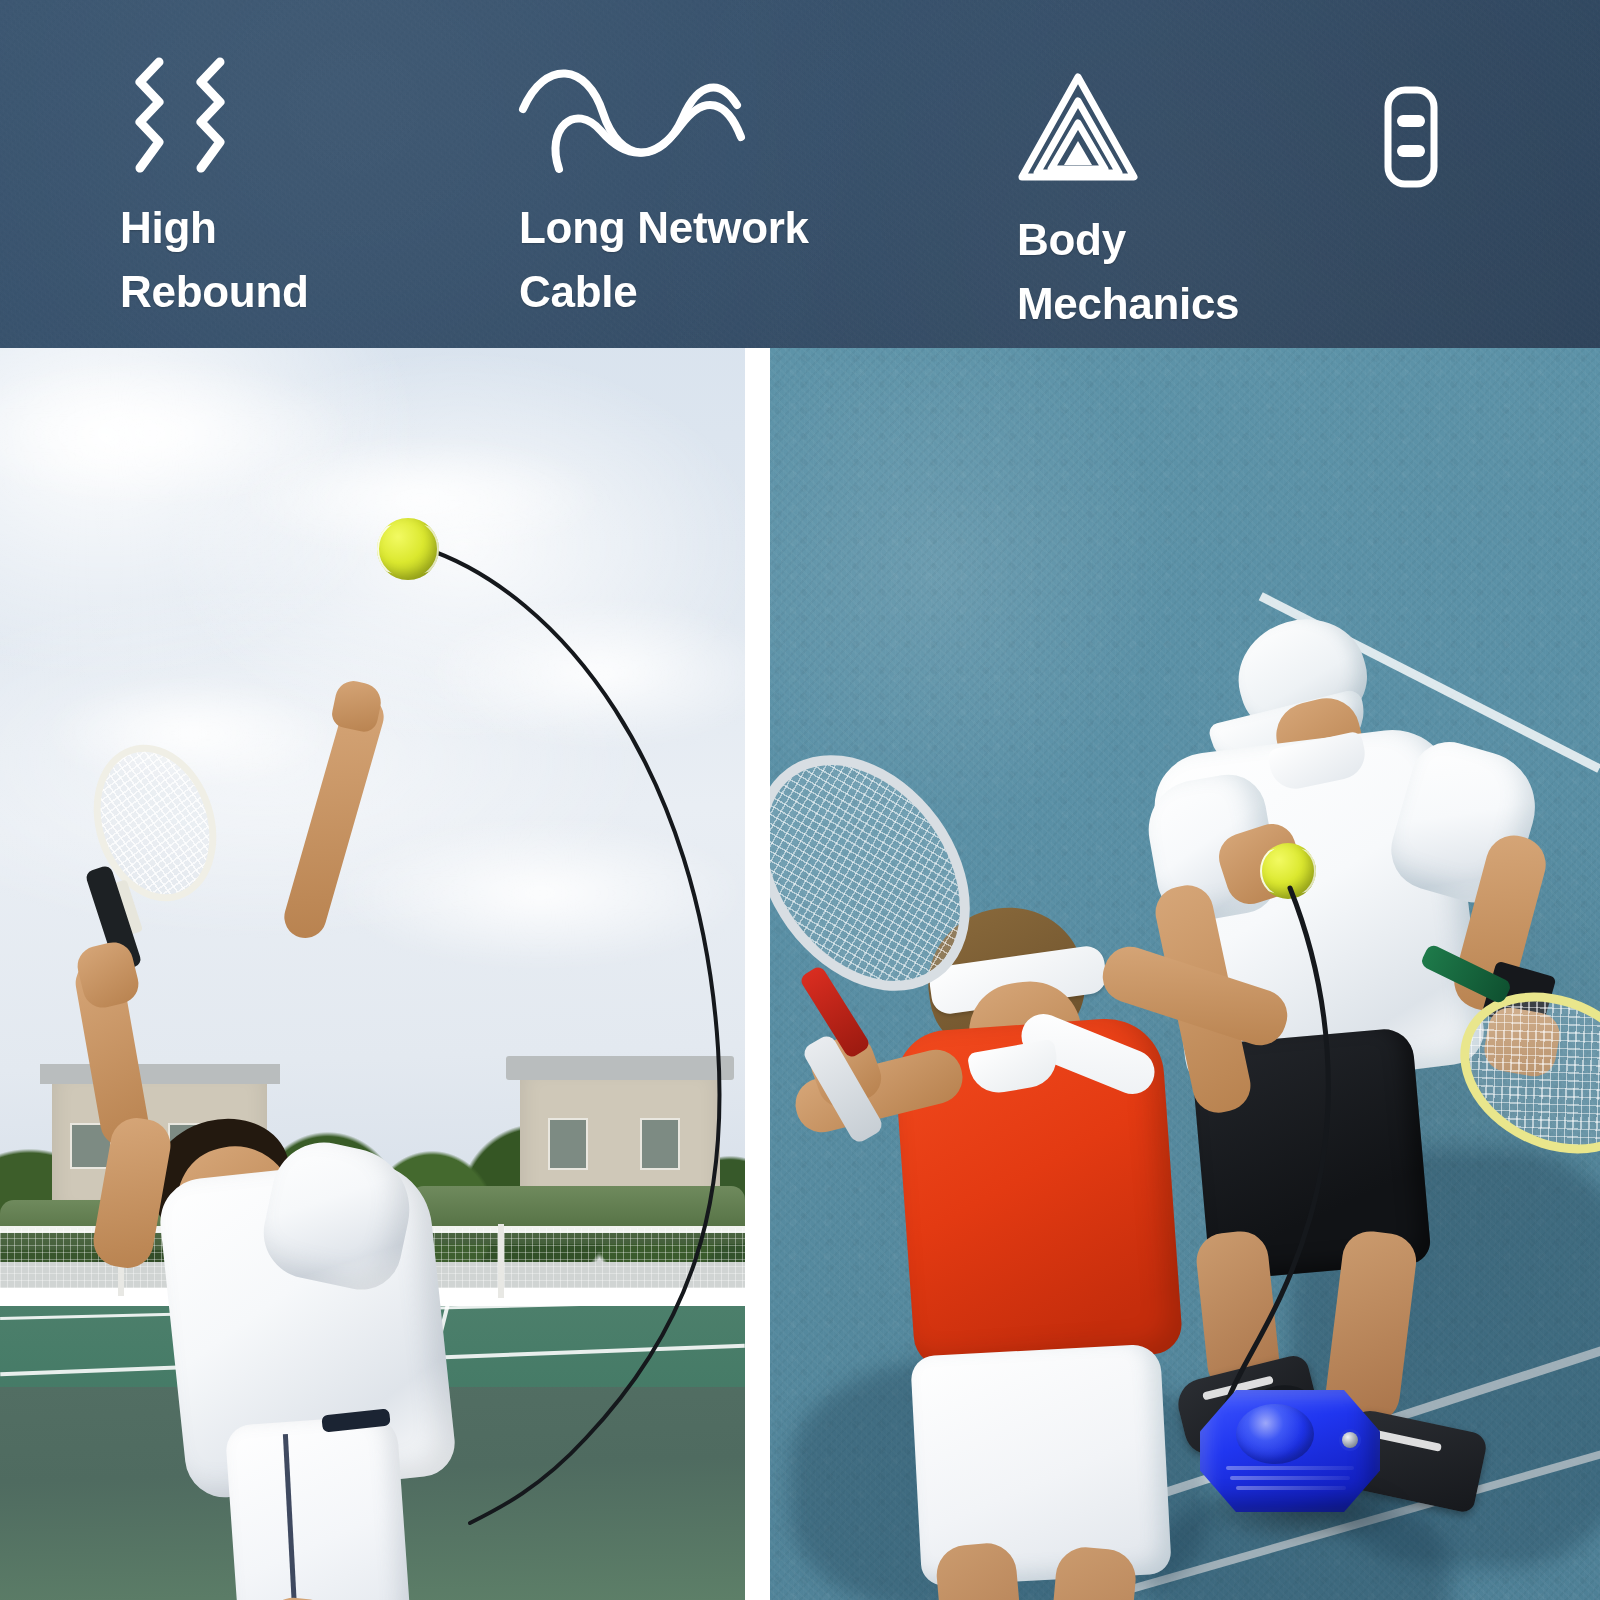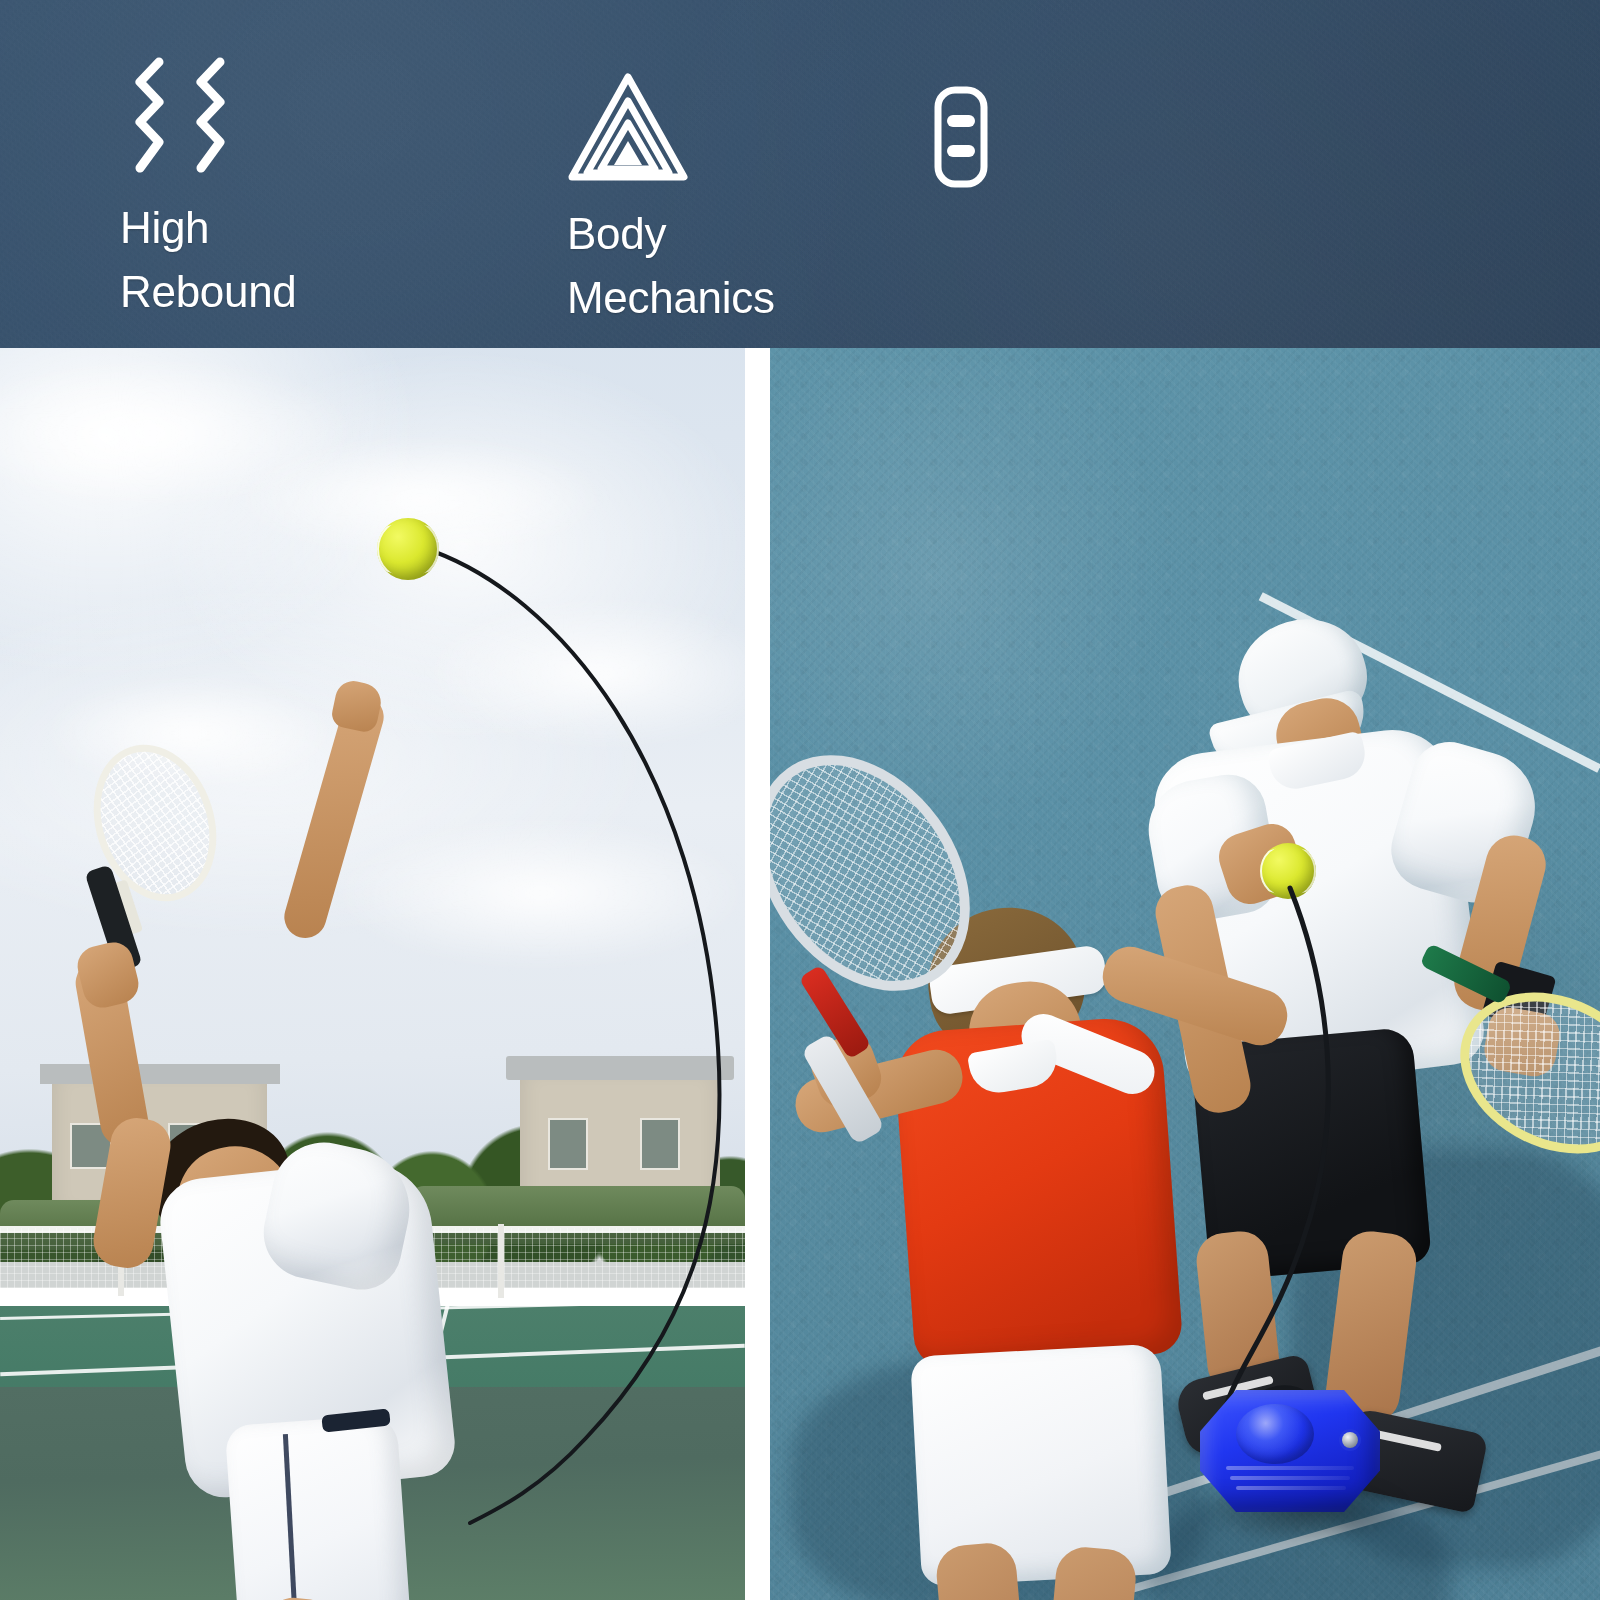--- a/index.html
+++ b/index.html
@@ -33,27 +33,27 @@
   .f2 { width:400px; }
   .f3 { width:295px; }
 
   .f-icon { position:absolute; height:118px; display:flex; align-items:center; }
   .f0 .f-icon { left:125px;  top:56px; }
   .f1 .f-icon { left:60px;   top:62px; }
   .f2 .f-icon { left:110px;  top:68px; }
   .f3 .f-icon { left:75px;   top:78px; }
 
   .f-label {
-    position:absolute; color:#ffffff; font-weight:normal; font-size:44px;
+    position:absolute; color:#ffffff; font-weight:bold; font-size:44px;
     line-height:1.46; letter-spacing:-0.3px; white-space:pre-line;
     text-shadow:0 1px 2px rgba(0,0,0,.22);
   }
   .f0 .f-label { left:120px; top:196px; }
   .f1 .f-label { left:64px;  top:196px; }
-  .f2 .f-label { left:112px; top:202px; }
+  .f2 .f-label { left:112px; top:208px; }
   .f3 .f-label { left:30px;  top:196px; }
 
   svg.icon { display:block; overflow:visible; }
 
   
   .photos { position:absolute; left:0; top:348px; width:1600px; height:1252px; background:#fff; }
   .photo { position:absolute; top:0; height:1252px; overflow:hidden; }
   .photo-left  { left:0;    width:745px; }
   .photo-right { left:770px; width:830px; }
 
@@ -258,20 +258,32 @@
             <g fill="none" stroke="#ffffff" stroke-width="9" stroke-linecap="round" stroke-linejoin="round">
               <path d="M34 6 L15 26 L34 46 L15 66 L34 86 L15 112"></path>
               <path d="M95 6 L76 26 L95 46 L76 66 L95 86 L76 112"></path>
             </g>
           </svg>
         </div>
         <div class="f-label">High
 Rebound</div>
       </div>
 
+      <div class="feature f1">
+        <div class="f-icon">
+          <svg class="icon" width="230" height="112" viewBox="0 0 230 112">
+            <g fill="none" stroke="#ffffff" stroke-width="8" stroke-linecap="round" stroke-linejoin="round">
+              <path d="M8 44 C30 -6 72 -2 88 48 C104 98 146 102 168 52 C184 16 206 14 222 40"></path>
+              <path d="M44 104 C30 64 60 36 86 66 C112 96 140 96 166 60 C190 28 212 36 226 72"></path>
+            </g>
+          </svg>
+        </div>
+        <div class="f-label">Long Network
+Cable</div>
+      </div>
 
       <div class="feature f2">
         <div class="f-icon">
           <svg class="icon" width="126" height="112" viewBox="0 0 126 112">
             <g fill="none" stroke="#ffffff" stroke-width="7" stroke-linejoin="round" stroke-linecap="round">
               <path d="M63 6 L119 106 L7 106 Z"></path>
               <path d="M63 30 L104 102 L22 102 Z"></path>
               <path d="M63 52 L90 98 L36 98 Z"></path>
             </g>
             <path d="M63 70 L77 94 L49 94 Z" fill="#ffffff"></path>

